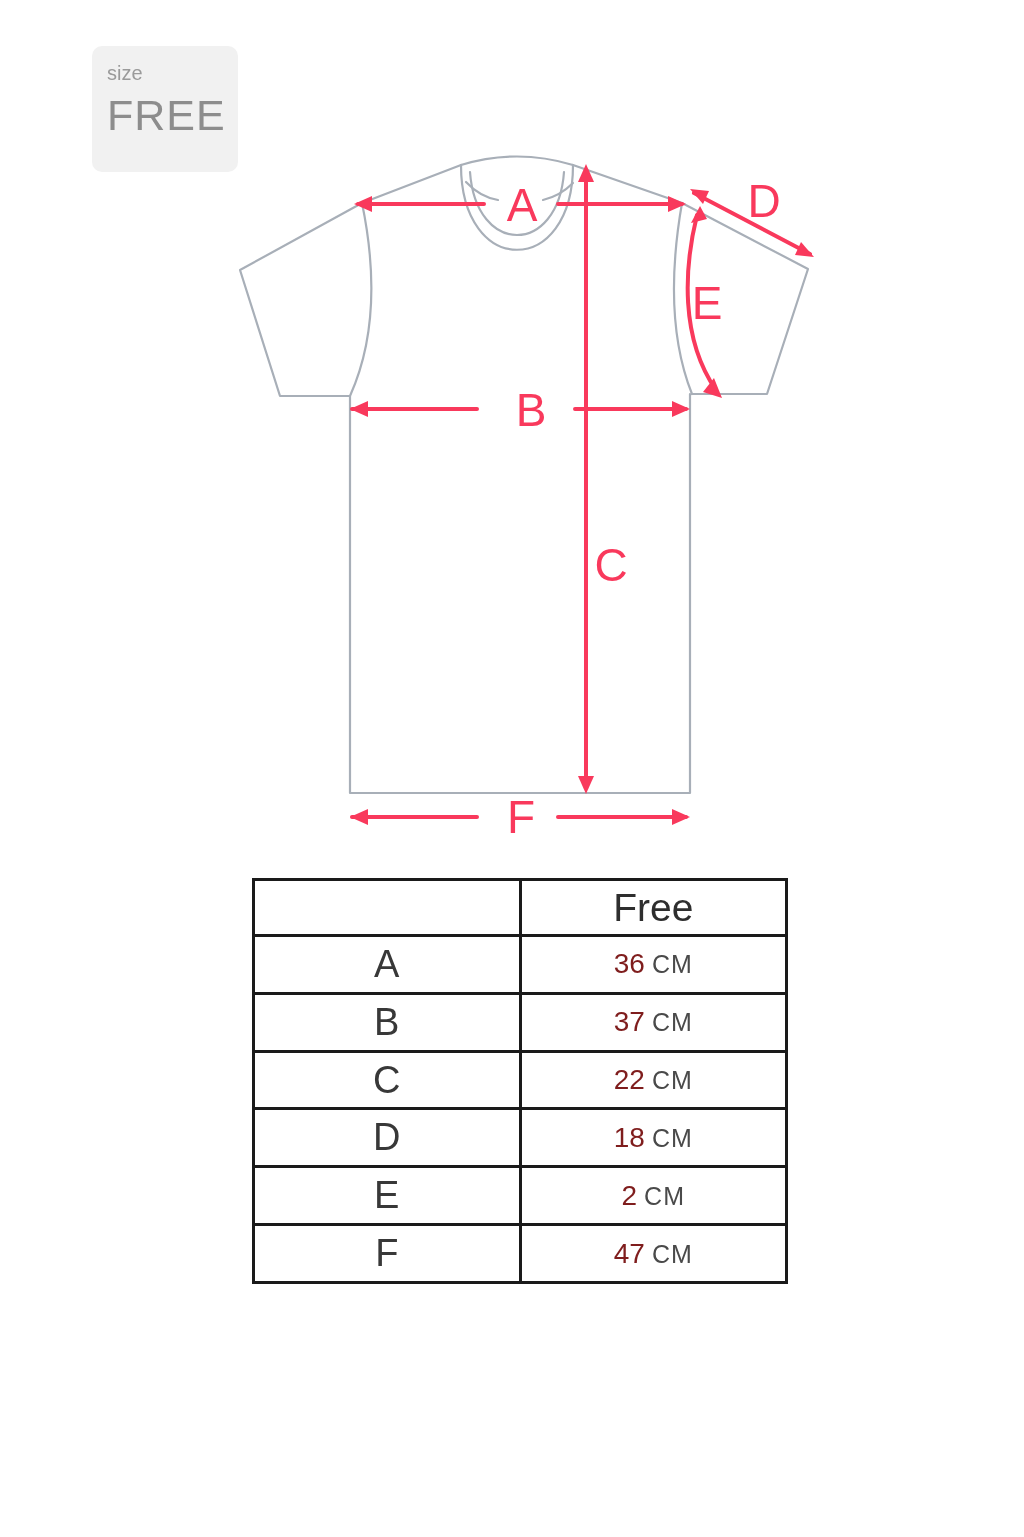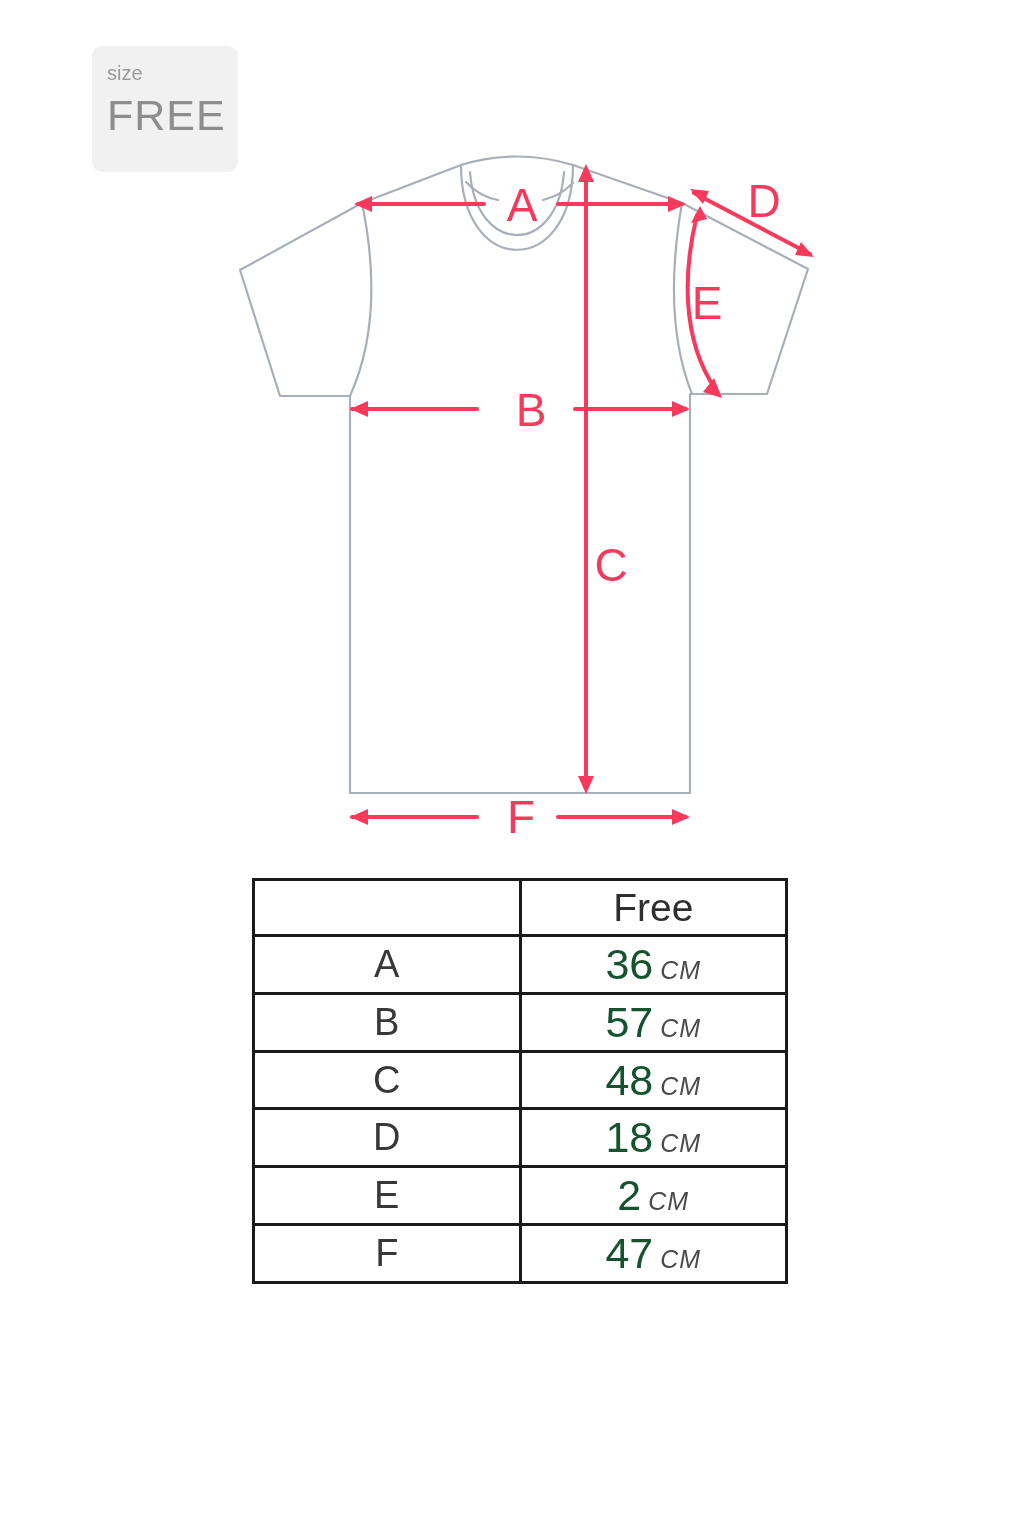--- a/index.html
+++ b/index.html
@@ -70,29 +70,28 @@
   .size-table tr.hdr-row { height: 56px; }
   .size-table .hdr-cell {
     font-size: 39px;
     color: #2e2e2e;
   }
   .size-table .row-label {
     font-size: 38px;
     color: #383838;
   }
   .size-table .cell-value {
-    font-size: 43px;
-    color: #14532d;
+    font-size: 28px;
+    color: #7f1d1d;
   }
   .size-table .cell-unit {
     font-size: 25px;
     color: #4a4a4a;
     margin-left: 7px;
     letter-spacing: 1px;
-    font-style: italic;
   }
 </style>
 </head>
 <body>
 
 <div class="page">
 
   <div class="size-badge">
     <div class="badge-label">size</div>
     <div class="badge-value">FREE</div>
@@ -154,25 +153,25 @@
       <tr class="hdr-row">
         <td class="hdr-cell"></td>
         <td class="hdr-cell">Free</td>
       </tr>
       <tr>
         <td class="row-label">A</td>
         <td><span class="cell-value">36</span><span class="cell-unit">CM</span></td>
       </tr>
       <tr>
         <td class="row-label">B</td>
-        <td><span class="cell-value">57</span><span class="cell-unit">CM</span></td>
+        <td><span class="cell-value">37</span><span class="cell-unit">CM</span></td>
       </tr>
       <tr>
         <td class="row-label">C</td>
-        <td><span class="cell-value">48</span><span class="cell-unit">CM</span></td>
+        <td><span class="cell-value">22</span><span class="cell-unit">CM</span></td>
       </tr>
       <tr>
         <td class="row-label">D</td>
         <td><span class="cell-value">18</span><span class="cell-unit">CM</span></td>
       </tr>
       <tr>
         <td class="row-label">E</td>
         <td><span class="cell-value">2</span><span class="cell-unit">CM</span></td>
       </tr>
       <tr>

